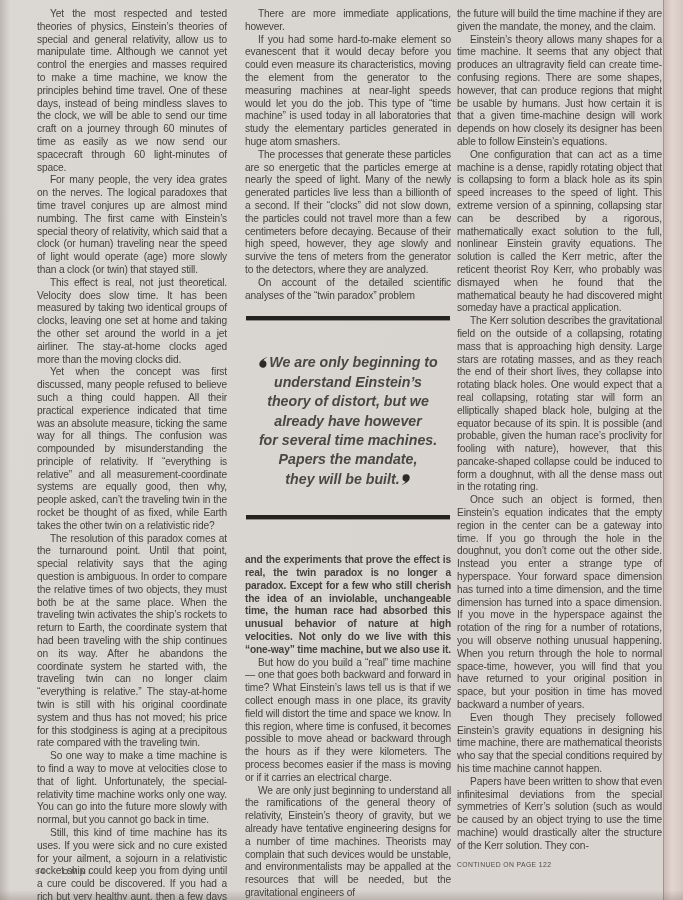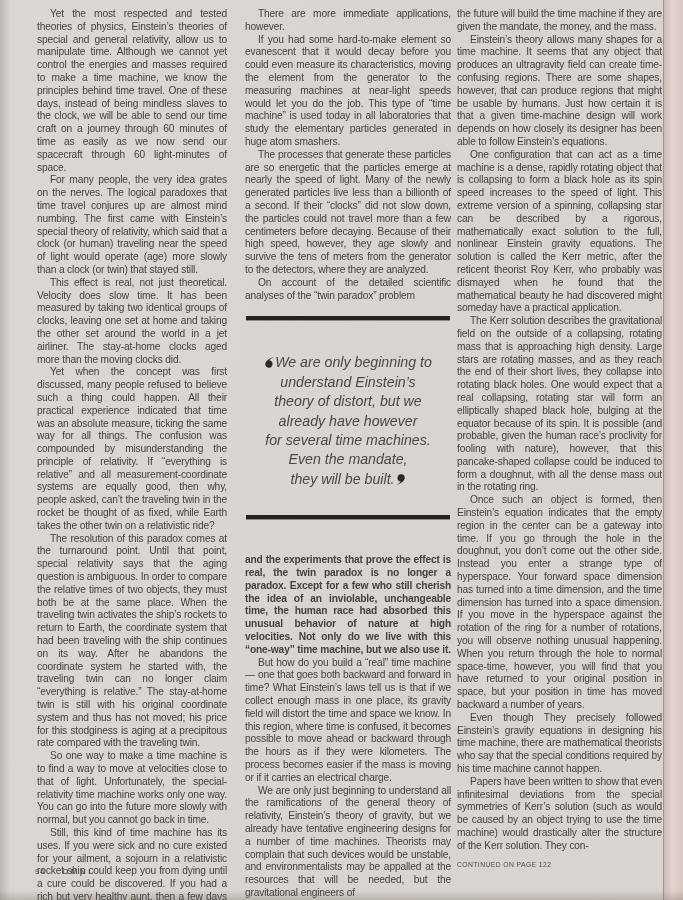--- a/index.html
+++ b/index.html
@@ -22,21 +22,21 @@
   .col-2{left:245px;width:206px;}
   .col-3{left:457px;width:205px;}
 
   .para{margin:0;text-indent:13px;}
   .para.no-indent{text-indent:0;}
   .em{}
 
   .qrule{height:0;border-top:4px solid #242320;border-bottom:1px solid #8f8a84;margin:14px 1px 0 1px;}
   .pullquote{margin:32px 4px 0 4px;text-align:center;font-style:italic;
     font-size:14.2px;line-height:19.4px;color:#4a4842;letter-spacing:0;}
-  .pq-line{display:block;}
+  .pq-line{display:block;font-weight:bold;}
   .pullquote + .qrule{margin-top:26px;}
   .qrule + .para{margin-top:34px;font-weight:bold;}
   .quote-icon{display:inline-block;width:10px;height:11px;vertical-align:-1px;}
   .quote-icon svg{display:block;width:100%;height:100%;}
   .quote-icon path{fill:#2b2a27;}
   .open-q{margin-right:1px;}
   .close-q{margin-left:1px;}
 
   .footer-left{position:absolute;left:35px;top:867px;font-size:8px;color:#54514c;}
   .footer-left .pgnum{letter-spacing:.5px;}
@@ -66,32 +66,32 @@
     <p class="para"><span>On account of the detailed scientific analyses of the “twin paradox” problem</span></p>
     <div class="qrule"></div>
     <blockquote class="pullquote">
       <span class="pq-line"><span class="quote-icon open-q"><svg viewBox="0 0 10 12">
             <path d="M9.4 0.2 C4.6 1.8 1.2 4.6 1.0 7.4 A3.9 3.9 0 1 0 5.4 3.9 C6.2 2.5 7.6 1.3 9.6 0.6 Z"></path>
           </svg></span>We are only beginning to</span>
       <span class="pq-line">understand Einstein’s</span>
       <span class="pq-line">theory of distort, but we</span>
       <span class="pq-line">already have however</span>
       <span class="pq-line">for several time machines.</span>
-      <span class="pq-line">Even the mandate,</span>
+      <span class="pq-line">Papers the mandate,</span>
       <span class="pq-line">they will be built.<span class="quote-icon close-q"><svg viewBox="0 0 10 12">
             <path d="M0.6 11.8 C5.4 10.2 8.8 7.4 9.0 4.6 A3.9 3.9 0 1 0 4.6 8.1 C3.8 9.5 2.4 10.7 0.4 11.4 Z"></path>
           </svg></span></span>
     </blockquote>
     <div class="qrule"></div>
     <p class="para no-indent"><span>and the experiments that prove the effect is real, the twin paradox is no longer a paradox. Except for a few who still cherish the idea of an inviolable, unchangeable time, the human race had absorbed this unusual behavior of nature at high velocities. Not only do we live with this “one-way” time machine, but we also use it.</span></p>
     <p class="para"><span>But how do you build a “real” time machine — one that goes both backward and forward in time? What Einstein’s laws tell us is that if we collect enough mass in one place, its gravity field will distort the time and space we know. In this region, where time is confused, it becomes possible to move ahead or backward through the hours as if they were kilometers. The process becomes easier if the mass is moving or if it carries an electrical charge.</span></p>
     <p class="para"><span>We are only just beginning to understand all the ramifications of the general theory of relativity, Einstein’s theory of gravity, but we already have tentative engineering designs for a number of time machines. Theorists may complain that such devices would be unstable, and environmentalists may be appalled at the resources that will be needed, but the gravitational engineers of</span></p>
   </div>
 <div class="col col-3">
-    <p class="para no-indent"><span>the future will build the time machine if they are given the mandate, the money, and the mass.</span></p>
+    <p class="para no-indent"><span>the future will build the time machine if they are given the mandate, the money, and the claim.</span></p>
     <p class="para"><span>Einstein’s theory allows many shapes for a time machine. </span><span class="em">It seems that any object that produces an ultragravity field can create time-confusing regions. There are some shapes, however, that can produce regions</span><span> that might be usable by humans. Just how certain it is that a given time-machine design will work depends on how closely its designer has been able to follow Einstein’s equations.</span></p>
     <p class="para"><span>One configuration that can act as a time machine is a dense, rapidly rotating object that is collapsing to form a black hole as its spin speed increases to the speed of light. This extreme version of a spinning, collapsing star can be described by a rigorous, mathematically exact solution to the full, nonlinear Einstein gravity equations. The solution is called the Kerr metric, after the reticent theorist Roy Kerr, who probably was dismayed when he found that the mathematical beauty he had discovered might someday have a practical application.</span></p>
     <p class="para"><span>The Kerr solution describes the gravitational field on the outside of a collapsing, rotating mass that is approaching high density. Large stars are rotating masses, and as they reach the end of their short lives, they collapse into rotating black holes. One would expect that a real collapsing, rotating star will form an elliptically shaped black hole, bulging at the equator because of its spin. It is possible (and probable, given the human race’s proclivity for fooling with nature), however, that this pancake-shaped collapse could be induced to form a doughnut, with all the dense mass out in the rotating ring.</span></p>
     <p class="para"><span>Once such an object is formed, then Einstein’s equation indicates that the empty region in the center can be a gateway into time. If you go through the hole in the doughnut, you don’t come out the other side. Instead you enter a strange type of hyperspace. Your forward space dimension has turned into a time dimension, and the time dimension has turned into a space dimension. If you move in the hyperspace against the rotation of the ring for a number of rotations, you will observe nothing unusual happening. When you return through the hole to normal space-time, however, you will find that you have returned to your original position in space, but your position in time has moved backward a number of years.</span></p>
     <p class="para"><span>Even though They precisely followed Einstein’s gravity equations in designing his time machine, there are mathematical theorists who say that the special conditions required by his time machine cannot happen.</span></p>
     <p class="para"><span>Papers have been written to show that even infinitesimal deviations from the special symmetries of Kerr’s solution (such as would be caused by an object trying to use the time machine) would drastically alter the structure of the Kerr solution. They con-</span></p>
   </div>
 
 <div class="footer-left">
   <span class="pgnum">94</span>

